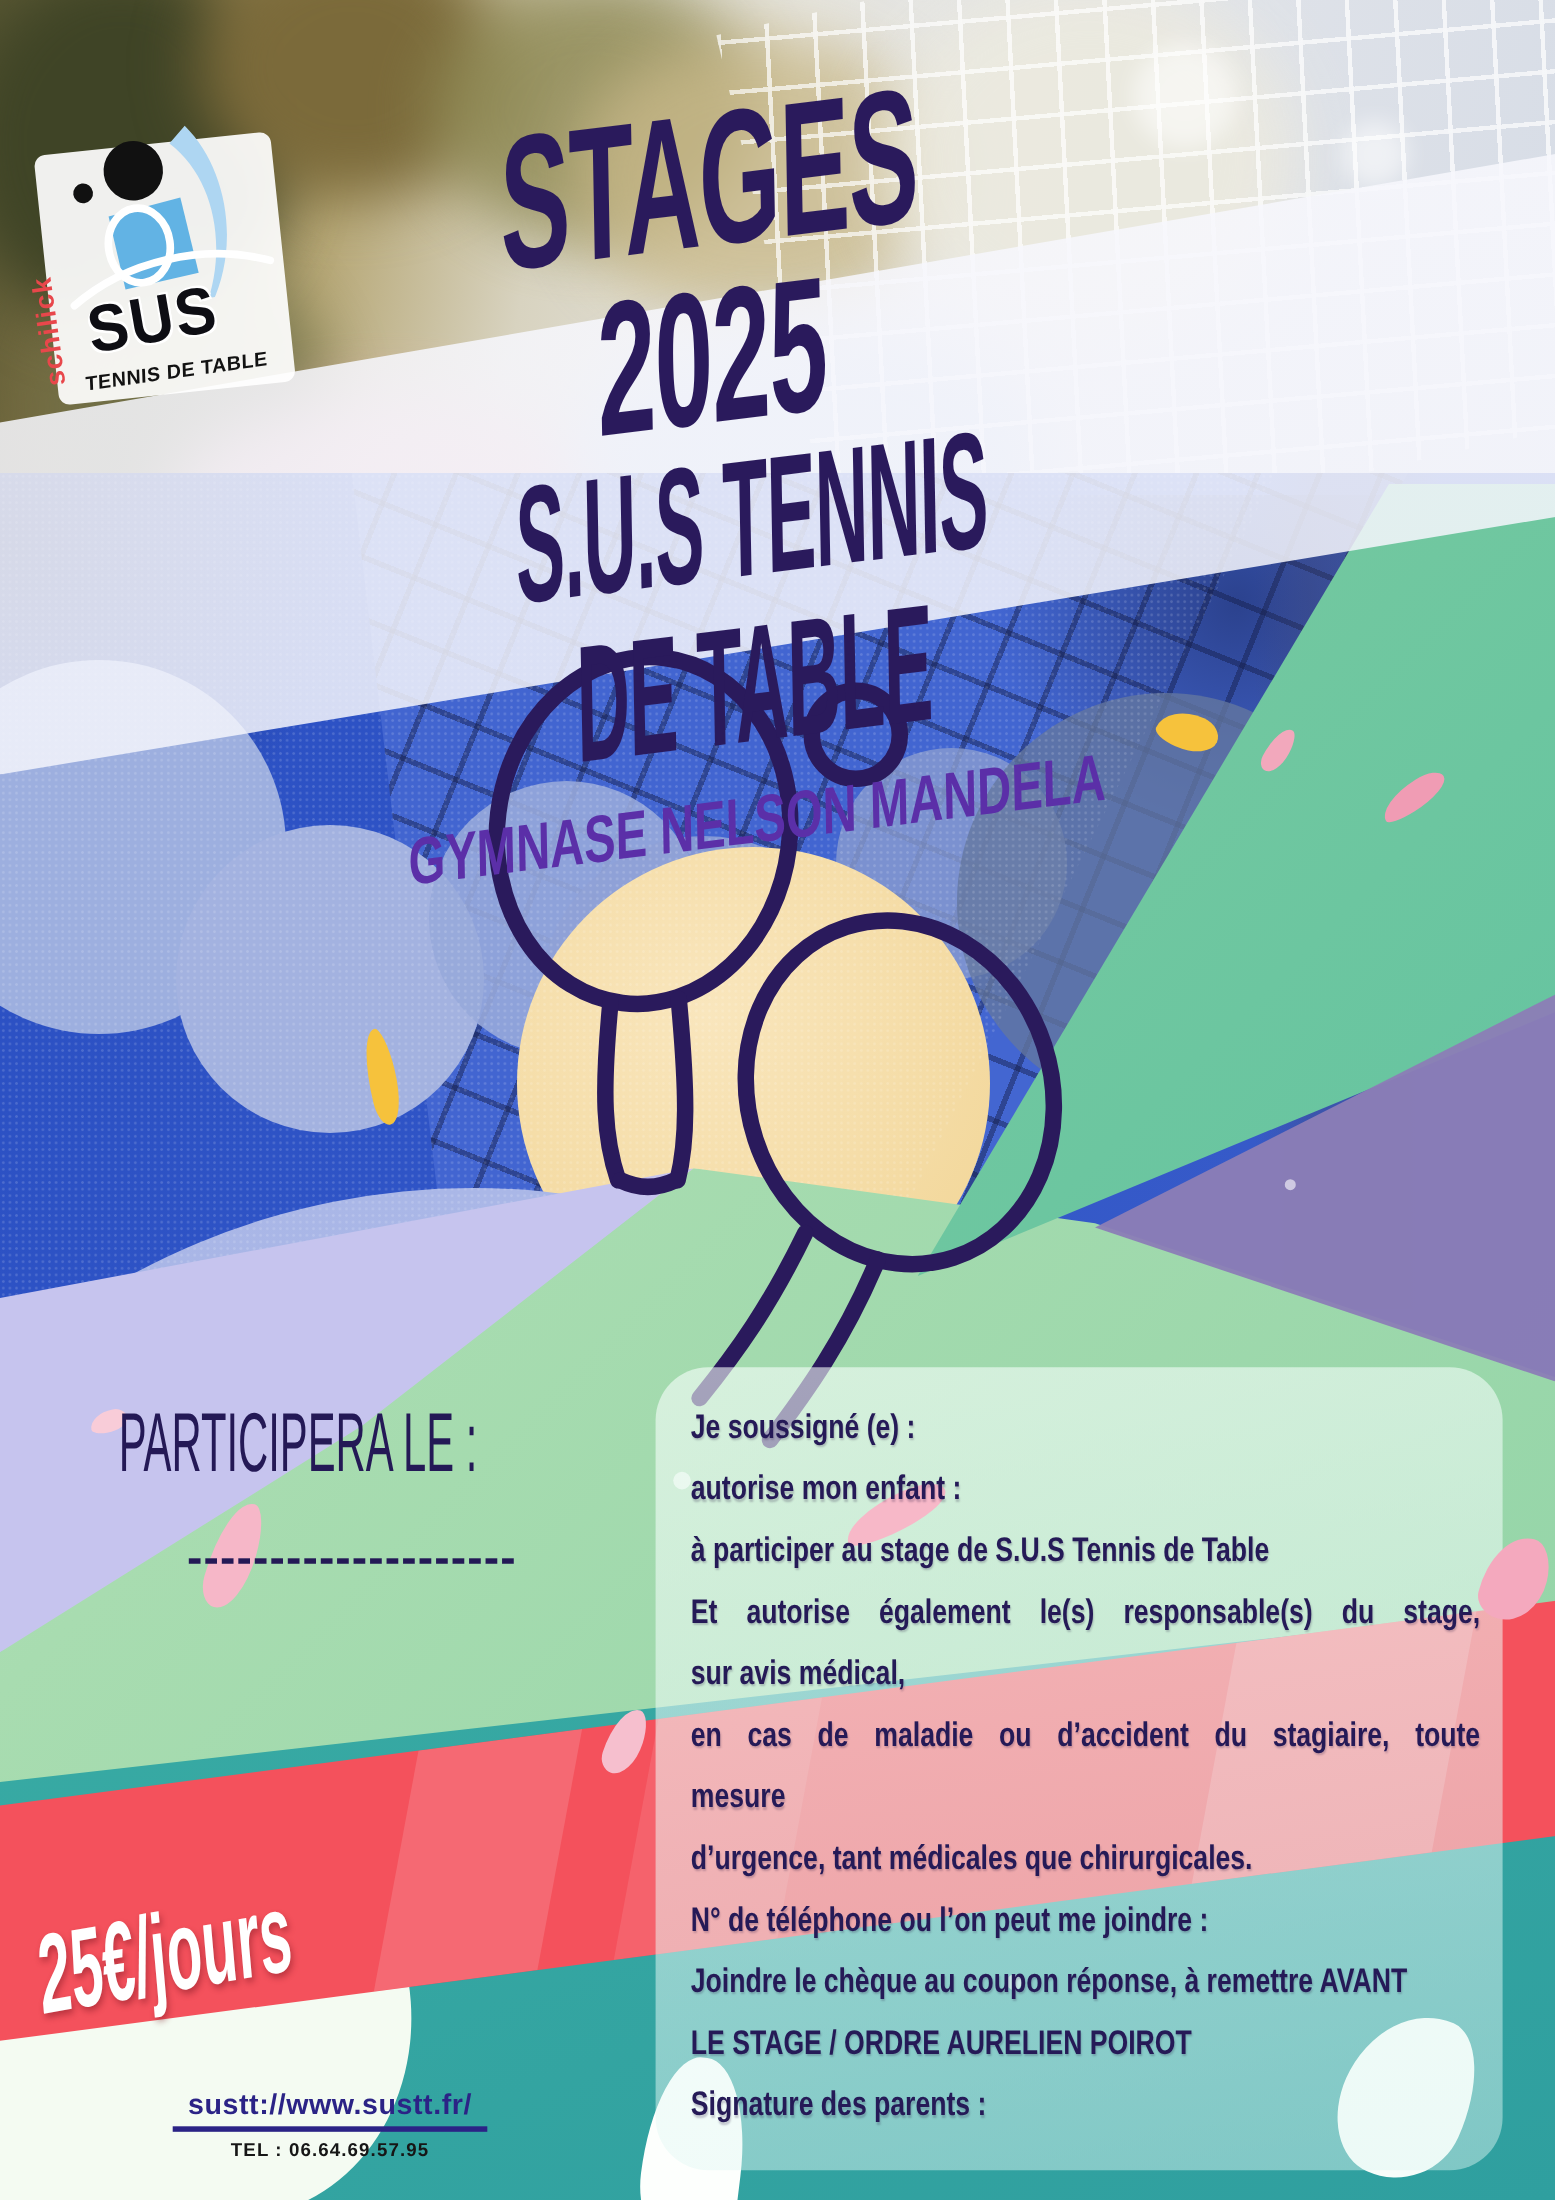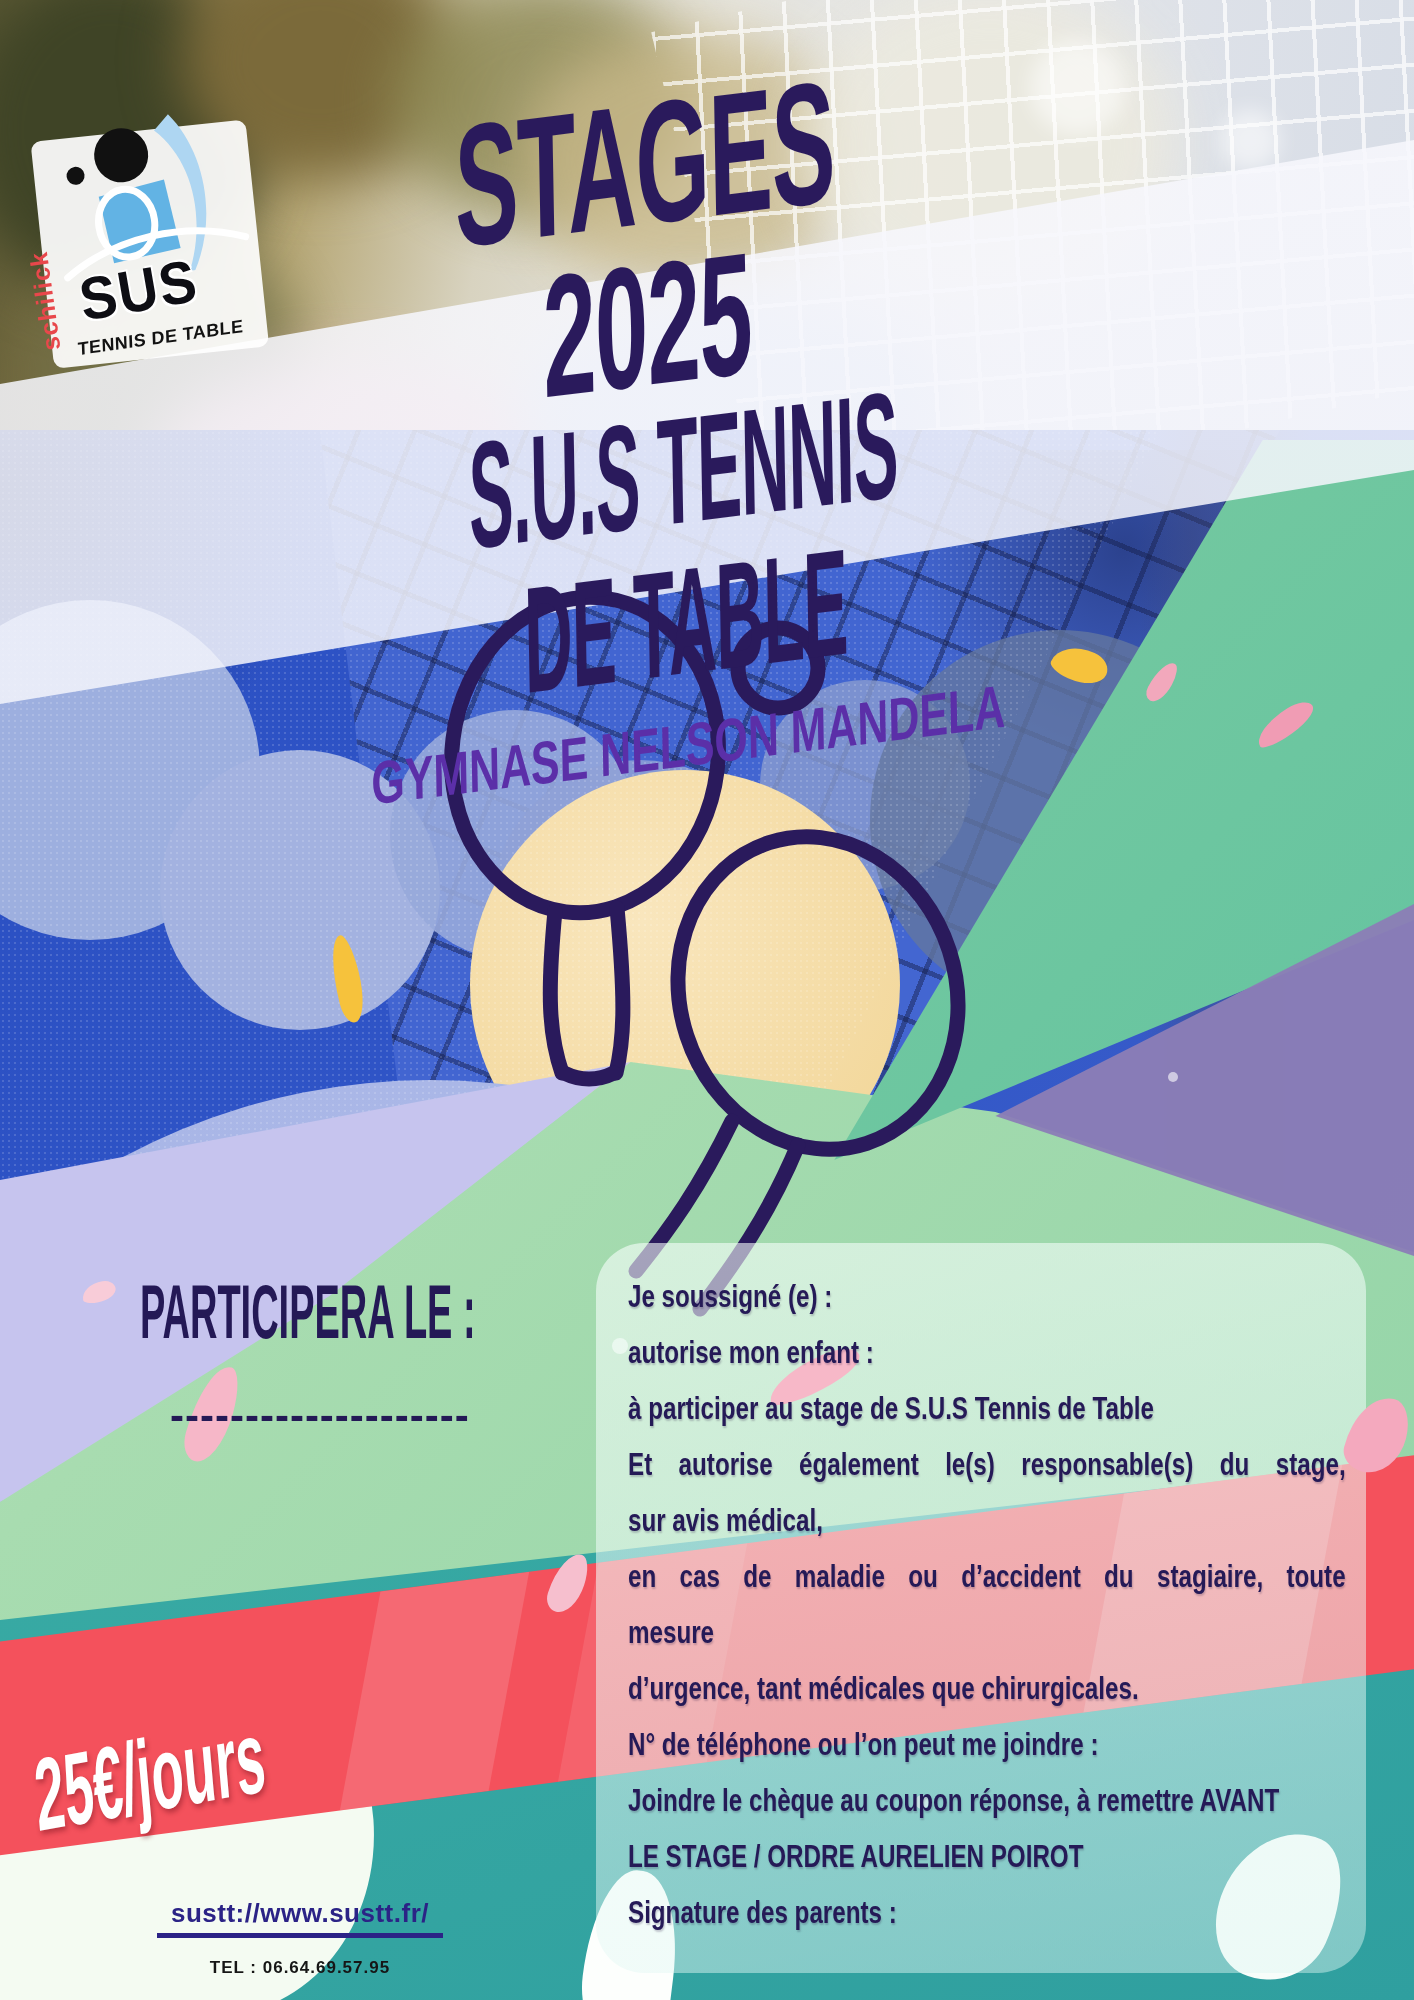--- a/index.html
+++ b/index.html
@@ -84,40 +84,40 @@
   .logo-bg{position:absolute;left:14px;top:14px;width:216px;height:228px;
         background:rgba(255,255,255,.92);border-radius:10px;transform:rotate(2deg);}
   .schilick{position:absolute;left:-4px;top:120px;color:#e8474b;font-weight:800;font-size:25px;
         writing-mode:vertical-rl;transform:rotate(180deg);letter-spacing:1px;}
   .sus{position:absolute;left:44px;top:140px;font-size:60px;font-weight:900;color:#0e0e14;
         letter-spacing:2px;transform:scaleX(.92) rotate(-2deg);transform-origin:left top;
         text-shadow:2px 2px 0 #fff,-2px 2px 0 #fff,2px -2px 0 #fff;}
   .ttt{position:absolute;left:36px;top:212px;font-size:18px;font-weight:800;color:#121212;
         transform:skewX(-6deg);letter-spacing:.5px;white-space:nowrap;}
 
-  .participera{left:108px;top:1268px;color:#241956;font-size:76px;font-weight:700;
-        white-space:nowrap;margin-left:32px;}
+  .participera{left:108px;top:1268px;color:#241956;font-size:76px;font-weight:400;
+        white-space:nowrap;}
   .participera span{display:inline-block;transform:scaleX(.5);transform-origin:left top;}
   .dashline{left:170px;top:1392px;color:#241956;font-size:42px;font-weight:900;letter-spacing:1px;}
 
   .panel-text{left:628px;top:1269px;width:920px;color:#251a57;font-size:31px;font-weight:700;
         transform:scaleX(.78);transform-origin:left top;
         text-shadow:1px 2px 2px rgba(30,20,60,.22);}
   .panel-text div{line-height:56px;white-space:nowrap;}
   .panel-text div.just{white-space:normal;text-align:justify;text-align-last:justify;}
 
   .price{left:30px;top:1738px;color:#fff;font-size:102px;font-weight:900;
         transform:rotate(-10deg) skewX(-5deg);transform-origin:left top;
         text-shadow:3px 4px 8px rgba(120,20,30,.45);white-space:nowrap;}
   .price span{display:inline-block;transform:scaleX(.52);transform-origin:left top;}
 
   .footer{left:130px;top:1898px;width:340px;text-align:center;}
   .site{display:inline-block;color:#2b2386;font-size:26px;font-weight:800;
         border-bottom:5px solid #2b2386;padding:0 14px 4px 14px;letter-spacing:.5px;}
-  .tel{margin-top:20px;color:#161616;font-size:17px;font-weight:700;letter-spacing:1px;}
+  .tel{margin-top:7px;color:#161616;font-size:17px;font-weight:700;letter-spacing:1px;}
 </style>
 </head>
 <body>
 
 <div class="poster">
 
   <div class="abs photo">
     <div class="blob" style="left:-40px;top:-40px;width:300px;height:340px;background:#3f4426;"></div>
     <div class="blob" style="left:180px;top:-60px;width:280px;height:240px;background:#7b6a3a;"></div>
     <div class="blob" style="left:390px;top:-20px;width:300px;height:240px;background:#8f8a55;opacity:.85;"></div>

